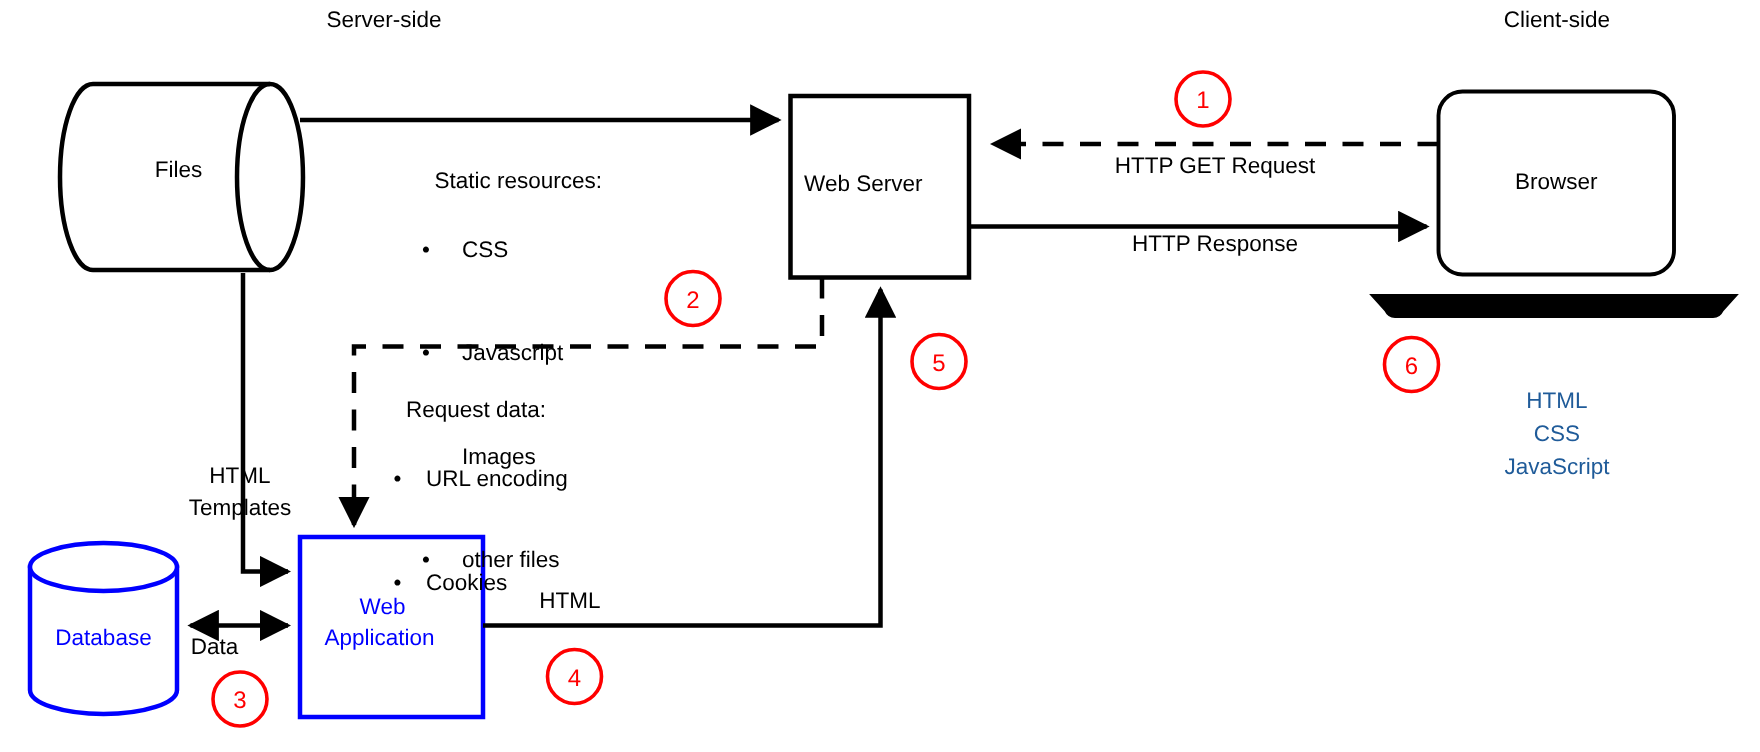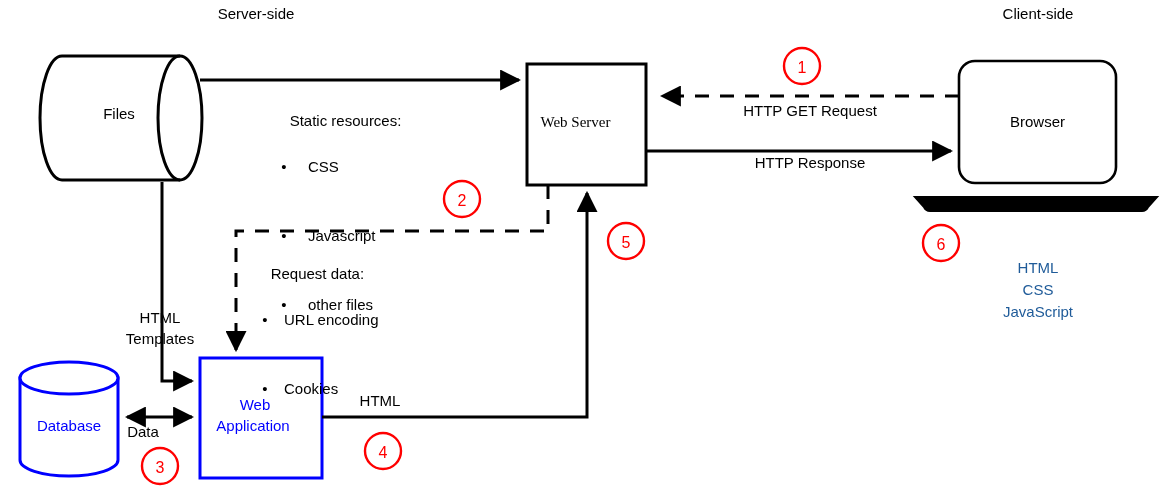--- a/index.html
+++ b/index.html
@@ -92,33 +92,34 @@
     <circle cx="626" cy="241" r="18" fill="#ffffff" stroke="#ff0000" stroke-width="2.4"></circle>
     <circle cx="941" cy="243" r="18" fill="#ffffff" stroke="#ff0000" stroke-width="2.4"></circle>
   </svg>
 
   <div class="lbl center" style="left:176px; top:3px; width:160px;">Server-side</div>
 
   <div class="lbl center" style="left:958px; top:3px; width:160px;">Client-side</div>
 
   <div class="lbl center" style="left:60px; top:103px; width:118px;">Files</div>
 
-  <div class="lbl center" style="left:527px; top:112px; width:97px;font-family:Liberation Serif, serif;">Web Server</div>
+  <div class="lbl center" style="left:527px; top:112px; width:97px;">Web Server</div>
 
   <div class="lbl center" style="left:959px; top:111px; width:157px;">Browser</div>
 
   <div class="lbl center blue" style="left:14px; top:415px; width:110px;">Database</div>
 
   <div class="lbl center blue" style="left:200px; top:394px; width:110px;">Web</div>
   <div class="lbl center blue" style="left:192px; top:415px; width:122px;">Application</div>
 
   <div class="lbl listblock" style="left:273px; top:86px;">
     <span>Static resources:</span>
     <span class="bullet-row"><span class="bullet-dot">&nbsp;&nbsp;•</span><span style="display:inline-block;width:13px;"></span><span>CSS</span></span>
     <span class="bullet-row"><span class="bullet-dot">&nbsp;&nbsp;•</span><span style="display:inline-block;width:13px;"></span><span>Javascript</span></span>
+    <span class="bullet-row"><span class="bullet-dot">&nbsp;</span><span style="display:inline-block;width:13px;"></span><span>Images</span></span>
     <span class="bullet-row"><span class="bullet-dot">&nbsp;&nbsp;•</span><span style="display:inline-block;width:13px;"></span><span>other files</span></span>
   </div>
 
   <div class="lbl listblock" style="left:254px; top:239px;">
     <span>Request data:</span>
     <span class="bullet-row"><span class="bullet-dot">&nbsp;&nbsp;•</span><span style="display:inline-block;width:8px;"></span><span>URL encoding</span></span>
     <span class="bullet-row"><span class="bullet-dot">&nbsp;&nbsp;•</span><span style="display:inline-block;width:8px;"></span><span>Cookies</span></span>
   </div>
 
   <div class="lbl center" style="left:700px; top:152px; width:220px;">HTTP Response</div>

